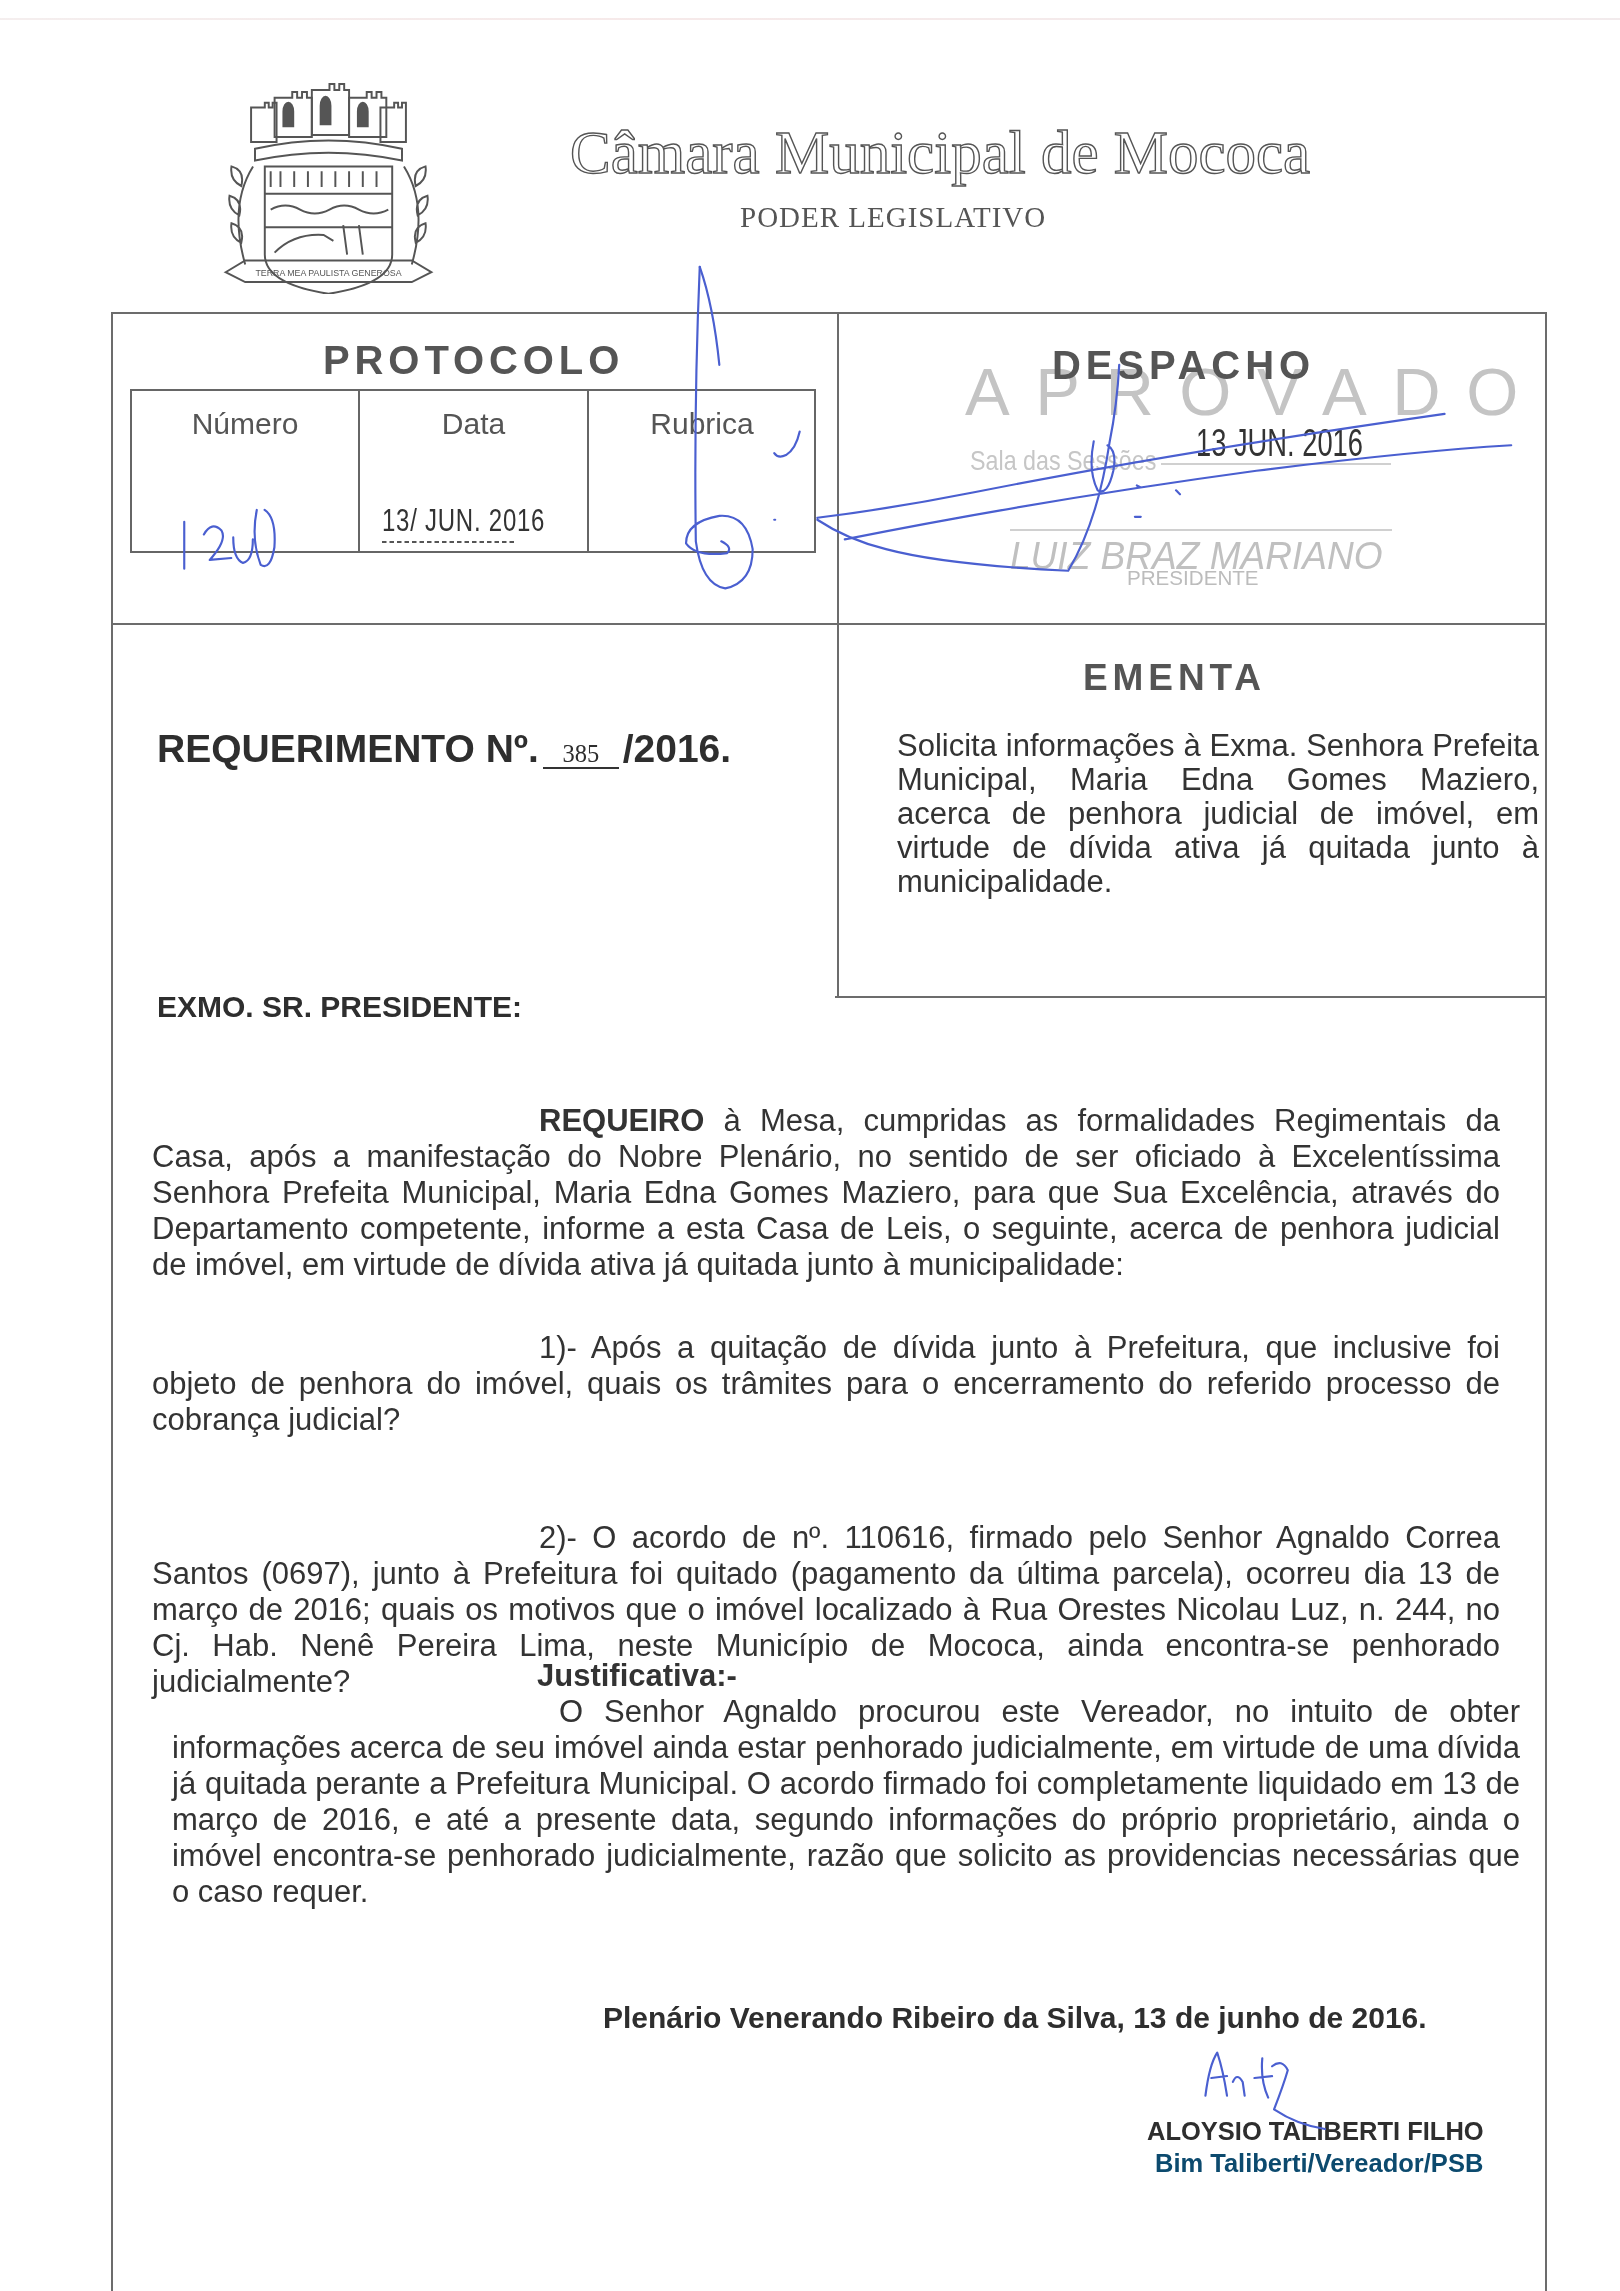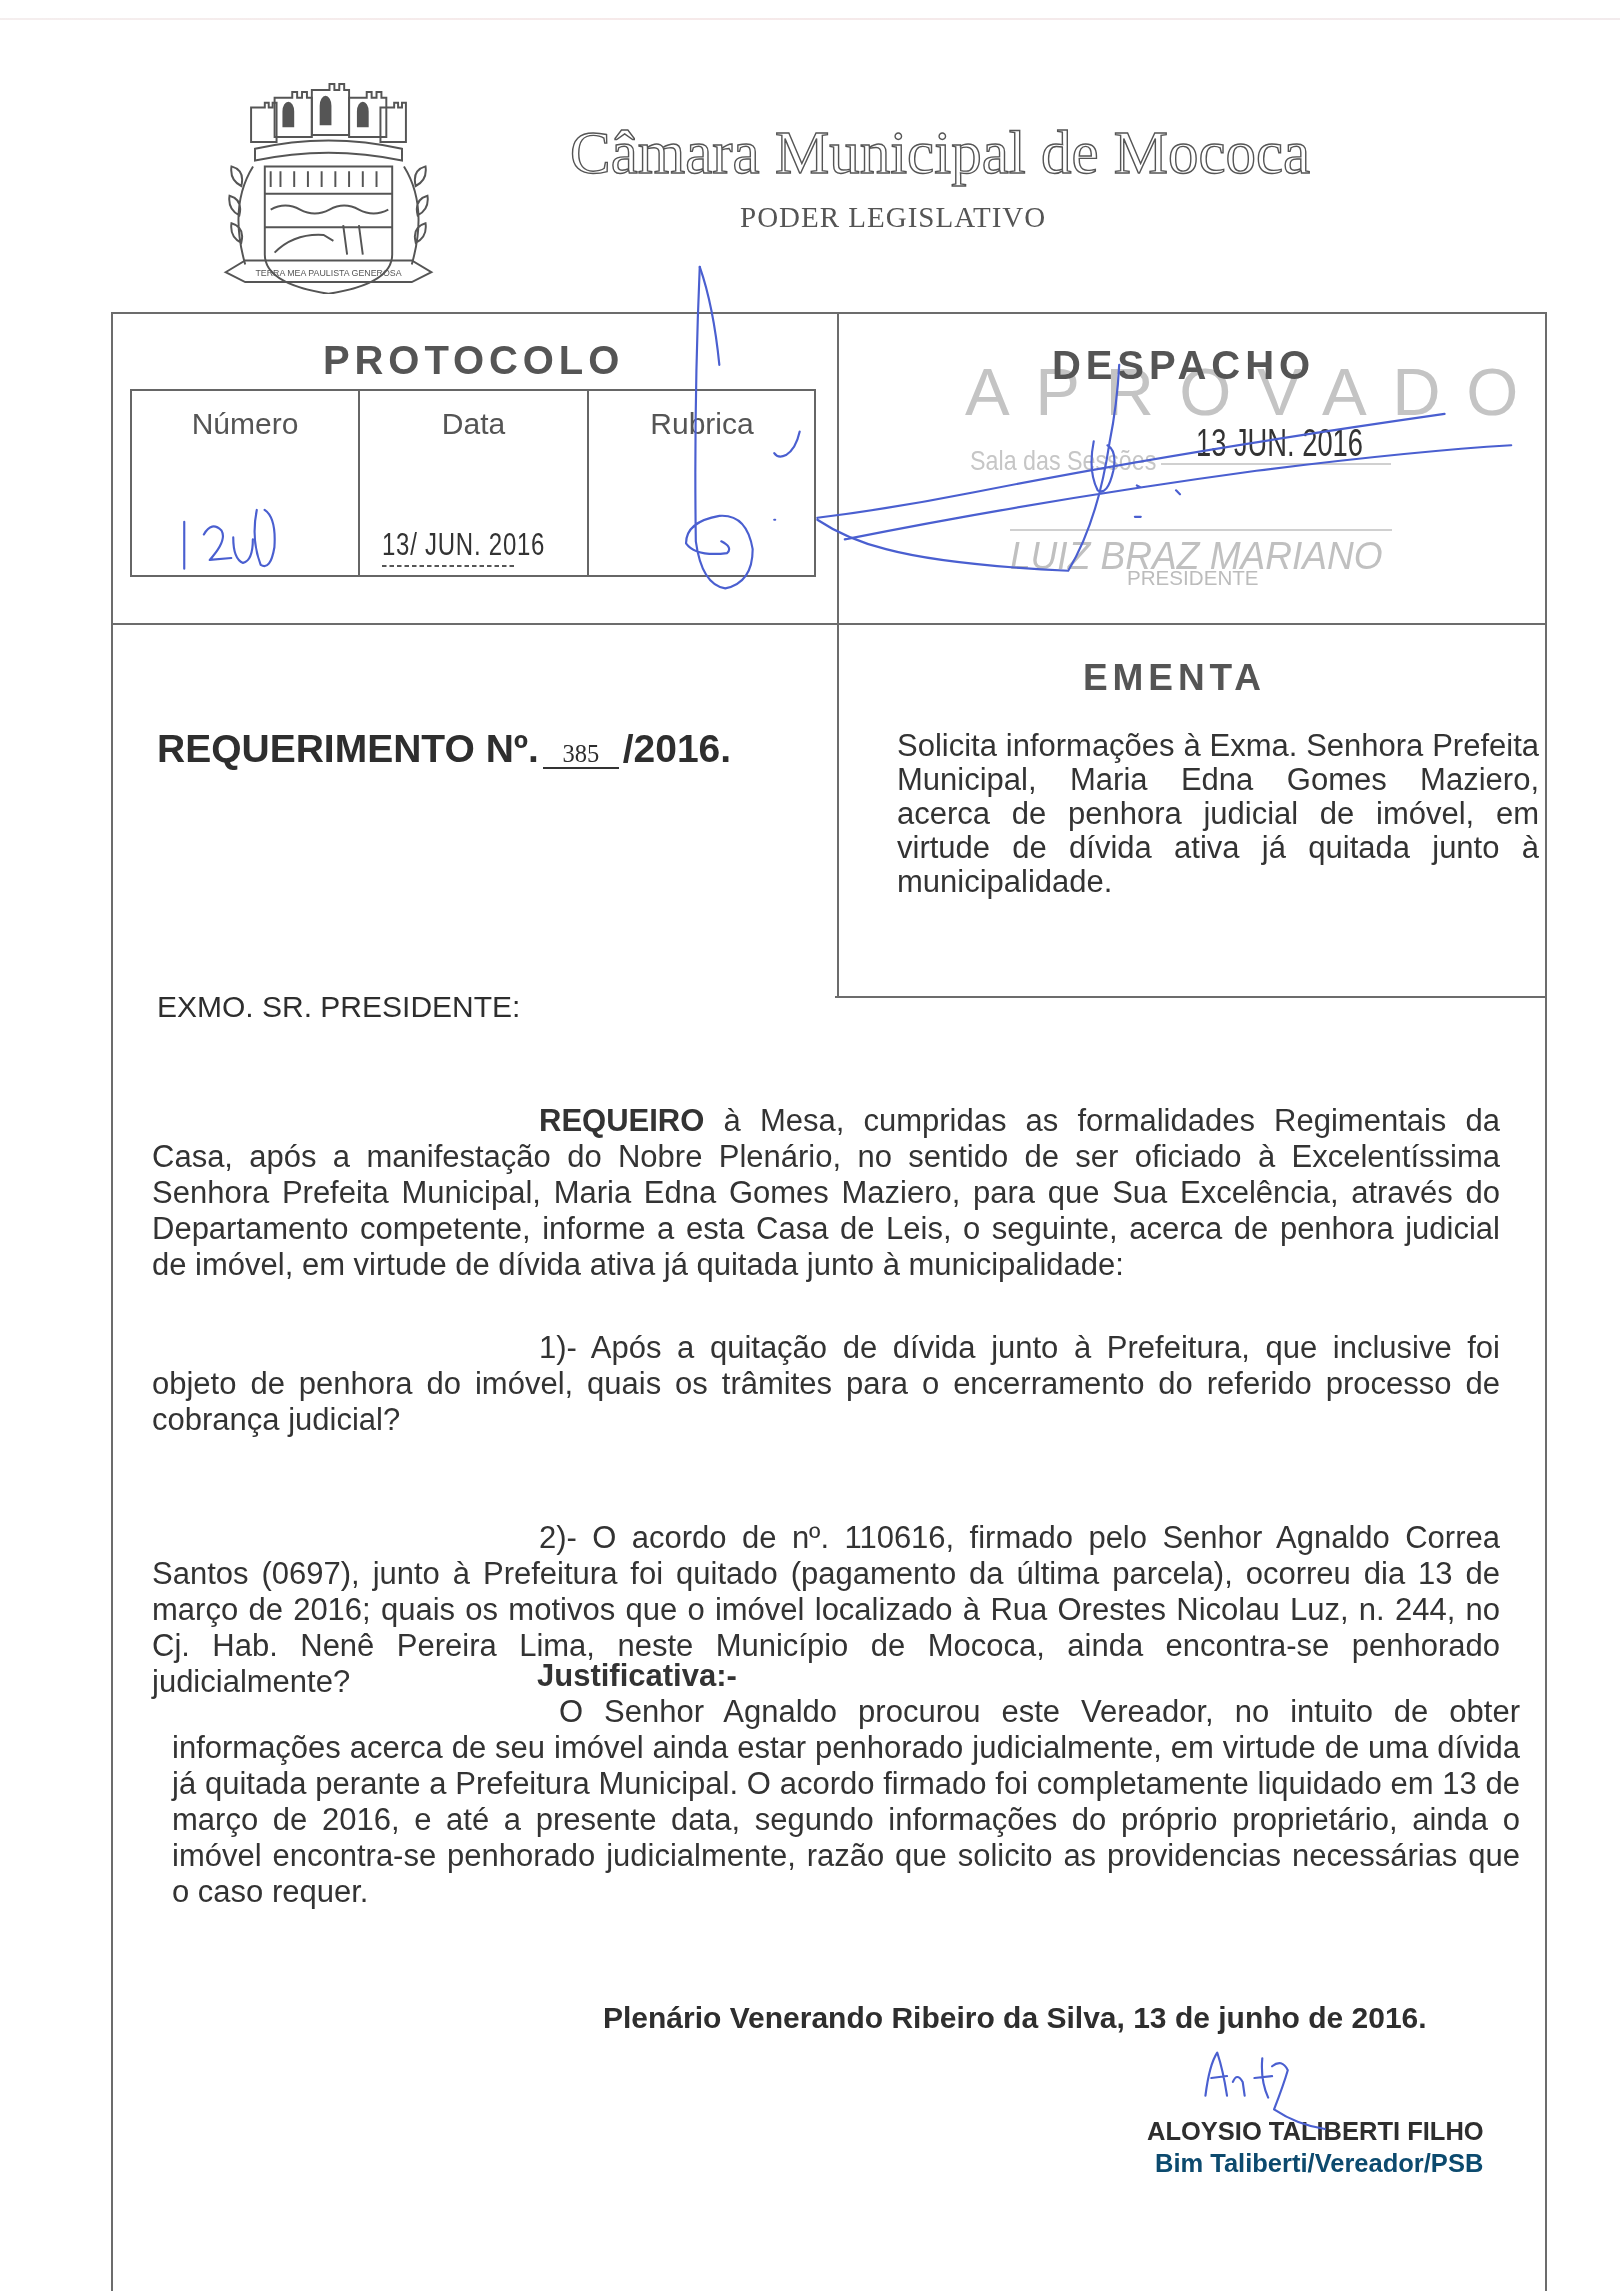--- a/index.html
+++ b/index.html
@@ -17,39 +17,39 @@
   
   .hline { position:absolute; height:2px; background:#6c6c6c; }
   .vline { position:absolute; width:2px; background:#6c6c6c; }
 
   .boxhead { position:absolute; font-family:"Liberation Sans", sans-serif; font-weight:bold; color:#555; letter-spacing:4.9px; white-space:nowrap; }
   #protocolo-title { left:323px; top:338px; font-size:40px; }
   #despacho-title { left:1052px; top:343px; font-size:40px; }
   #ementa-title { left:1083px; top:657px; font-size:37px; }
 
   
-  #proto-table { left:130px; top:389px; width:686px; height:188px; border:2px solid #666; box-sizing:border-box; }
+  #proto-table { left:130px; top:389px; width:686px; height:164px; border:2px solid #666; box-sizing:border-box; }
   .pcell { position:absolute; top:0; height:100%; border-right:2px solid #666; box-sizing:border-box; }
   .pcell:last-child { border-right:none; }
   .pcell-label { position:absolute; top:15.7px; left:0; width:100%; text-align:center; font-size:30px; color:#555; }
   .pcell-stamp { position:absolute; bottom:7.8px; left:21.6px; width:176px; font-size:32px; color:#333; font-family:"Liberation Sans Narrow","Liberation Sans",sans-serif; transform:scaleX(.75); transform-origin:left; letter-spacing:1px; white-space:nowrap; border-bottom:2px dashed #555; padding-bottom:2px; }
 
   
   .stamp { position:absolute; color:#b9b9b9; white-space:nowrap; font-family:"Liberation Sans", sans-serif; }
   #stamp-aprovado { left:965px; top:353px; font-size:67px; letter-spacing:25.5px; color:#c4c4c4; }
   #stamp-sala { left:970px; top:445px; font-size:27.4px; color:#c6c6c6; transform:scaleX(.85); transform-origin:left; }
   #stamp-date { left:1196px; top:421px; font-size:39px; color:#333; transform:scaleX(.7); transform-origin:left; }
   #stamp-name { left:1010px; top:534px; font-size:39px; font-style:italic; color:#c0c0c0; transform:scaleX(.95); transform-origin:left; }
   #stamp-role { left:1127px; top:566px; font-size:20.6px; color:#bcbcbc; }
   .stamp-rule { position:absolute; height:2px; background:#d0d0d0; }
 
   
   #req { left:157px; top:727px; font-size:39px; font-weight:bold; color:#2e2e2e; white-space:nowrap; }
   #req .num { display:inline-block; width:76px; border-bottom:2.9px solid #333; font-family:"Liberation Serif", serif; font-weight:normal; font-size:24.5px; text-align:center; margin:0 3.9px; line-height:27.4px; }
-  #exmo { left:157px; top:990px; font-size:30px; font-weight:normal; color:#2e2e2e; white-space:nowrap; }
+  #exmo { left:157px; top:990px; font-size:30px; font-weight:bold; color:#2e2e2e; white-space:nowrap; }
 
   #ementa-text { left:897px; top:729px; width:642px; font-size:31px; line-height:34px; text-align:justify; text-align-last:left; color:#333; }
 
   
   .para { position:absolute; left:152px; width:1348px; font-size:31px; line-height:36px; text-align:justify; color:#333; }
   .para .indent { display:inline-block; width:387px; }
   #p-req { top:1103px; }
   #p-q1 { top:1330px; }
   #p-q2 { top:1520px; }
   #p-just-title { top:1658px; left:537px; width:auto; font-weight:bold; }

